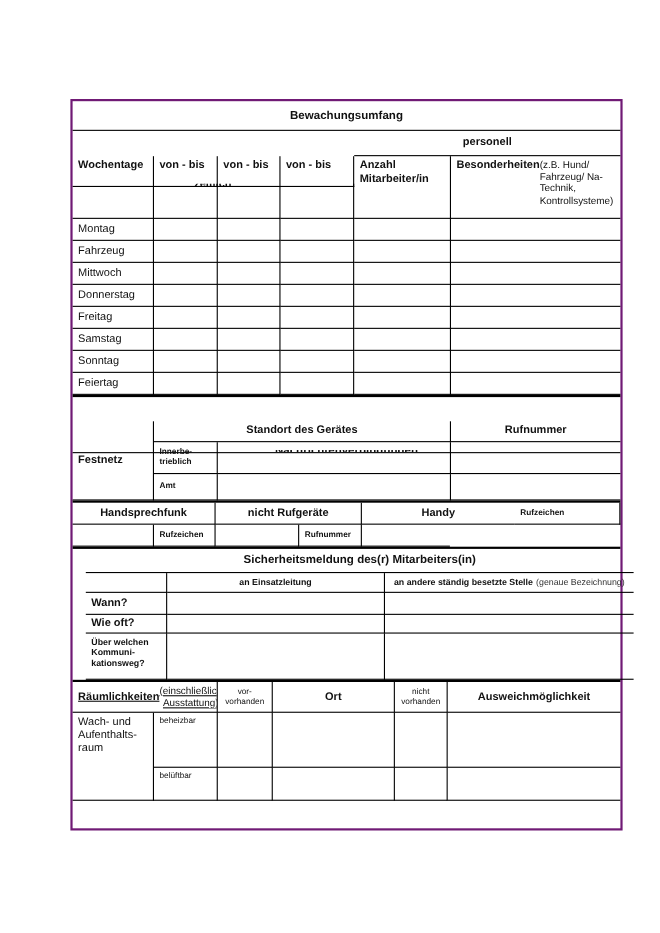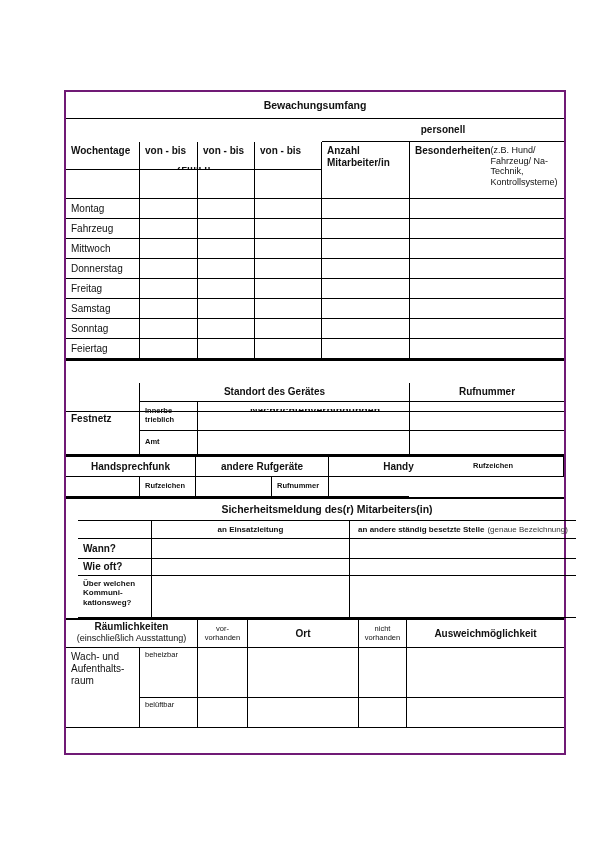--- a/index.html
+++ b/index.html
@@ -7,21 +7,21 @@
   .sheet{position:absolute;left:64px;top:90px;width:498px;border:2px solid #701a75;background:#fff;}
   .grid{display:grid;}
   .sec{border-top:2px solid #000;}
   .c{box-sizing:border-box;border-right:1px solid #000;border-bottom:1px solid #000;
      padding:1px 5px;font-size:10px;line-height:1.18;display:flex;align-items:center;overflow:hidden;}
   .eR{border-right:none;}
   .hd{font-weight:bold;}
   .ctr{justify-content:center;text-align:center;}
   .top{align-items:flex-start;padding-top:3px;}
   .col{flex-direction:row;justify-content:flex-start;}
-  .colc{flex-direction:column;justify-content:flex-start;}
+  .colc{flex-direction:row;justify-content:space-between;text-decoration:underline;}
   .pre{white-space:pre-line;}
   .sm{font-size:7.5px;}
   .sm2{font-size:8px;}
   .ttl{font-size:10.5px;}
   .note{font-weight:normal;font-size:9px;}
   .note2{font-weight:normal;color:#333;}
   .gap{gap:3px;}
   
   #g1{grid-template-columns:74px 58px 57px 67px 88px 154px;grid-template-rows:27px 23px 57px repeat(8,20px);}
   #g2{grid-template-columns:74px 58px 212px 154px;grid-template-rows:22px 19px 29px 24px;}
@@ -116,21 +116,21 @@
 trieblich</div>
     <div class="c"></div>
     <div class="c eR"></div>
     <div class="c sm hd">Amt</div>
     <div class="c"></div>
     <div class="c eR"></div>
   </div>
 
   <div id="g3" class="grid sec">
     <div class="c hd ctr s2">Handsprechfunk</div>
-    <div class="c hd ctr s2">andere Rufgeräte</div>
+    <div class="c hd ctr s2">nicht Rufgeräte</div>
     <div class="c hd ctr eR s2">Handy</div>
     <div class="c sm hd">Rufzeichen</div>
     <div class="c"></div>
     <div class="c sm hd">Rufzeichen</div>
     <div class="c"></div>
     <div class="c sm hd">Rufnummer</div>
     <div class="c eR"></div>
   </div>
 
   <div id="g4" class="grid sec">

